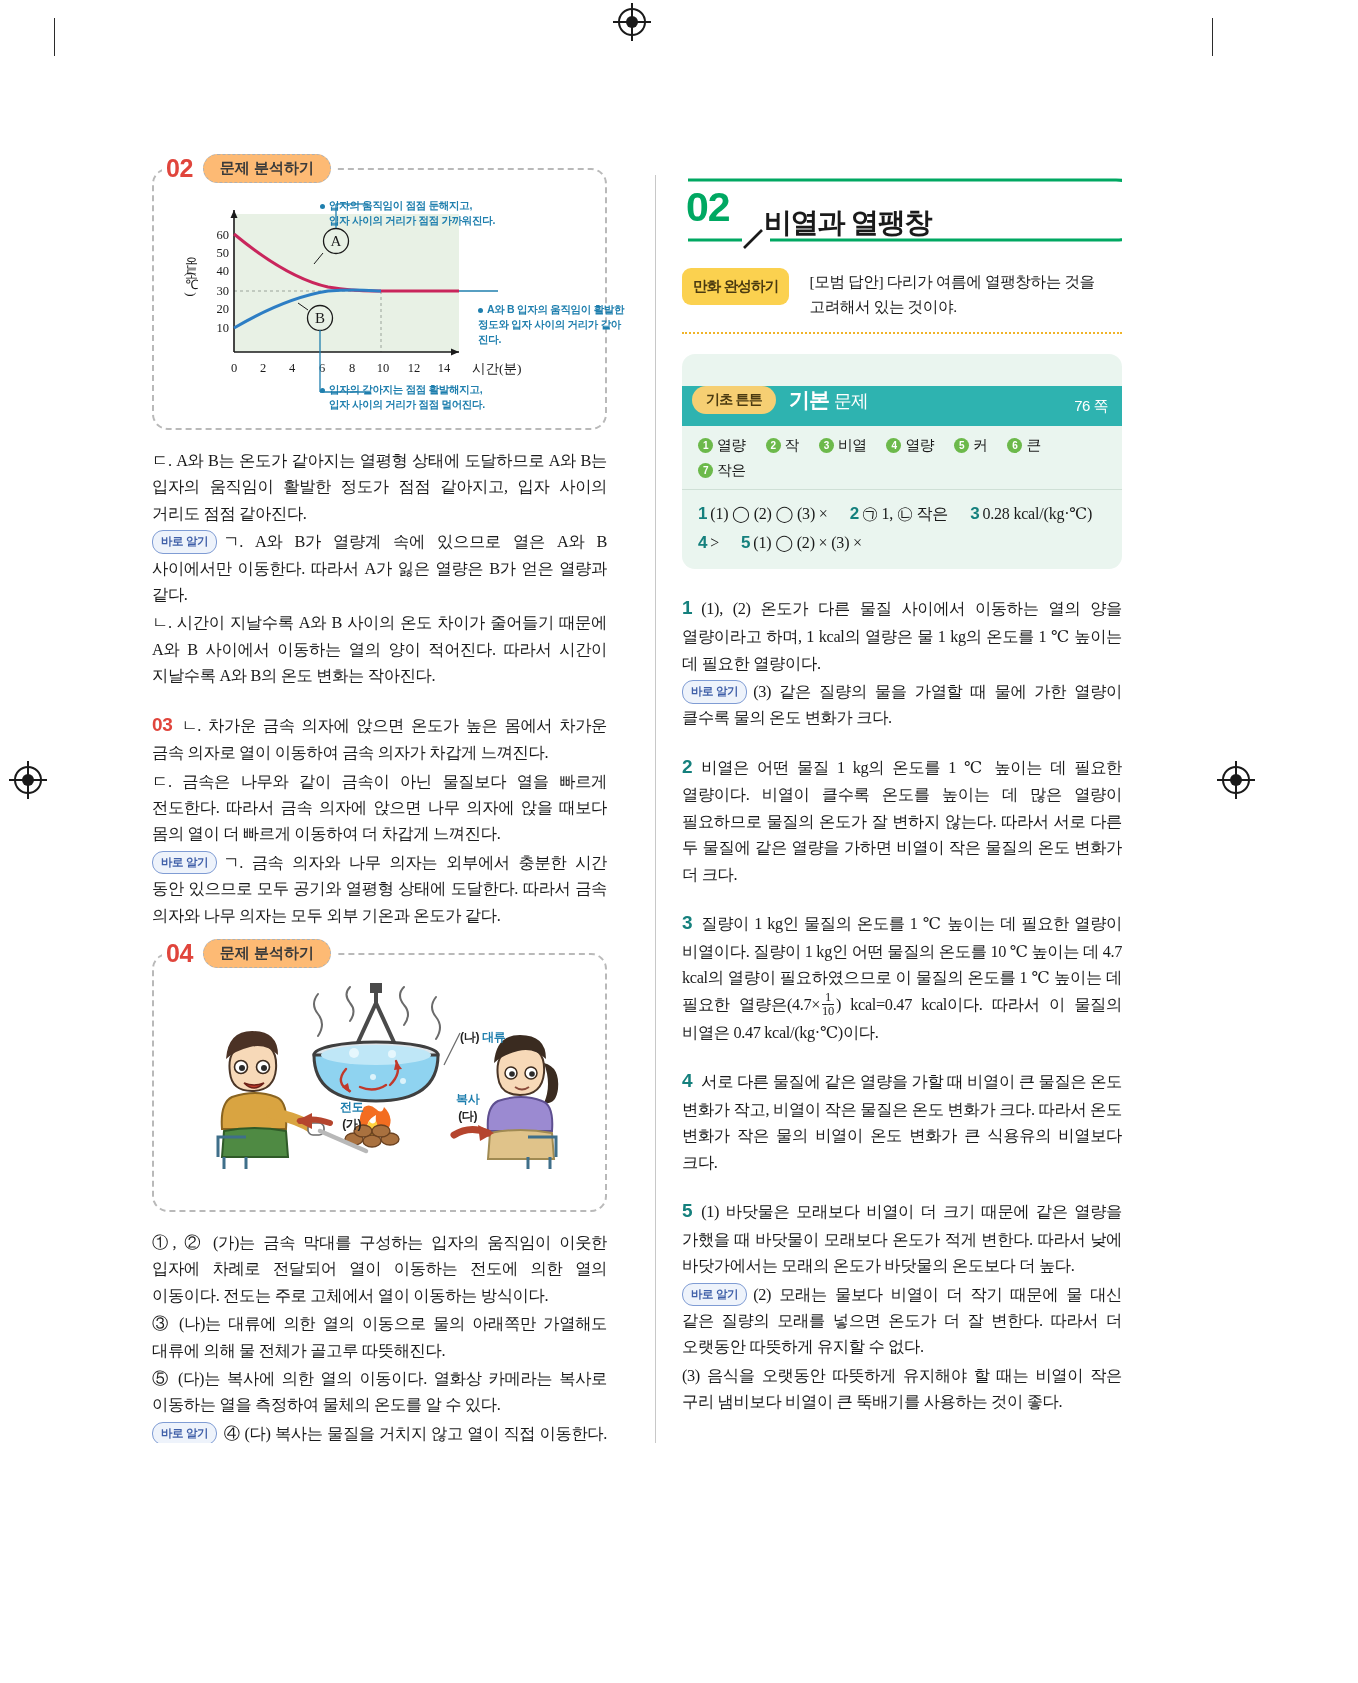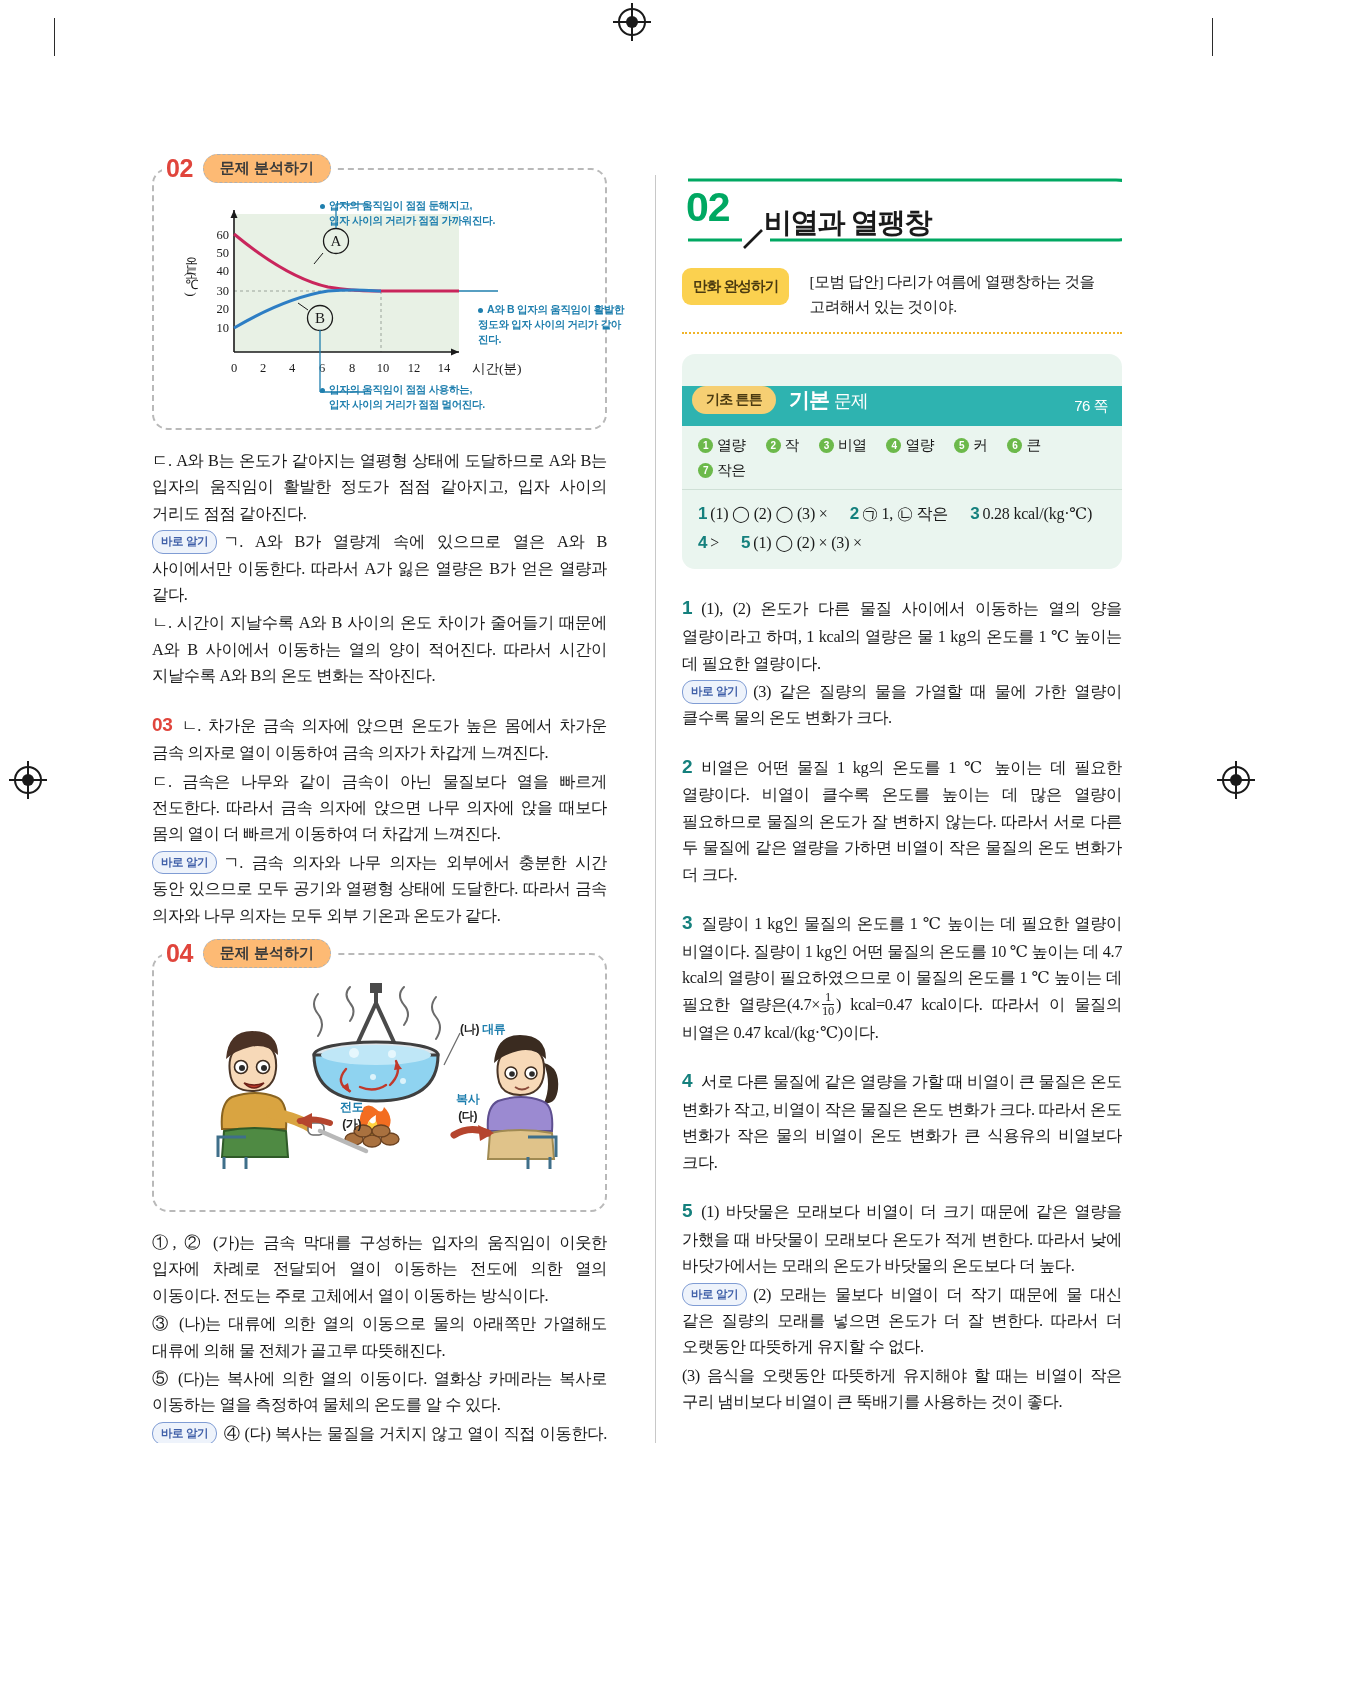--- a/index.html
+++ b/index.html
@@ -465,21 +465,21 @@
           <line x1="291" y1="95" x2="330" y2="95" stroke="#1f7fae" stroke-width="1.3"></line>
           <line x1="152" y1="134" x2="152" y2="196" stroke="#1f7fae" stroke-width="1.3"></line>
           <line x1="152" y1="196" x2="196" y2="196" stroke="#1f7fae" stroke-width="1.3"></line>
         </svg>
 
         <div class="axis-label-y">온도(℃)</div>
 
         <div class="callout cal-top"><span class="bullet"></span><span style="white-space:pre-line; display:inline-block; vertical-align:top;">입자의 움직임이 점점 둔해지고,
 입자 사이의 거리가 점점 가까워진다.</span></div>
         <div class="callout cal-right"><span class="bullet"></span><span style="display:inline; ">A와 B 입자의 움직임이 활발한 정도와 입자 사이의 거리가 같아진다.</span></div>
-        <div class="callout cal-bot"><span class="bullet"></span><span style="white-space:pre-line; display:inline-block; vertical-align:top;">입자의 움직임이 점점 사용하는,
+        <div class="callout cal-bot"><span class="bullet"></span><span style="white-space:pre-line; display:inline-block; vertical-align:top;">입자의 같아지는 점점 활발해지고,
 입자 사이의 거리가 점점 멀어진다.</span></div>
       </div>
     </div>
 
     <p class="body">ㄷ. A와 B는 온도가 같아지는 열평형 상태에 도달하므로 A와 B는 입자의 움직임이 활발한 정도가 점점 같아지고, 입자 사이의 거리도 점점 같아진다.</p>
     <p class="body"><span class="baro">바로 알기</span><span>ㄱ. A와 B가 열량계 속에 있으므로 열은 A와 B 사이에서만 이동한다. 따라서 A가 잃은 열량은 B가 얻은 열량과 같다.</span></p>
     <p class="body">ㄴ. 시간이 지날수록 A와 B 사이의 온도 차이가 줄어들기 때문에 A와 B 사이에서 이동하는 열의 양이 적어진다. 따라서 시간이 지날수록 A와 B의 온도 변화는 작아진다.</p>
 
     <p class="body gap"><span class="num-red">03</span><span>ㄴ. 차가운 금속 의자에 앉으면 온도가 높은 몸에서 차가운 금속 의자로 열이 이동하여 금속 의자가 차갑게 느껴진다.</span></p>
     <p class="body">ㄷ. 금속은 나무와 같이 금속이 아닌 물질보다 열을 빠르게 전도한다. 따라서 금속 의자에 앉으면 나무 의자에 앉을 때보다 몸의 열이 더 빠르게 이동하여 더 차갑게 느껴진다.</p>
@@ -569,21 +569,21 @@
           </g>
 
           <path d="M286,154 q16,-10 34,-2" stroke="#b5452e" stroke-width="7" fill="none" stroke-linecap="round"></path>
           <polygon points="326,152 310,144 312,160" fill="#b5452e"></polygon>
           <path d="M162,142 q-16,-6 -30,-2" stroke="#b5452e" stroke-width="6" fill="none" stroke-linecap="round"></path>
           <polygon points="128,140 144,132 144,148" fill="#b5452e"></polygon>
 
           <line x1="276" y1="84" x2="292" y2="52" stroke="#6b6b6b" stroke-width="1.3"></line>
         </svg>
 
-        <div class="callout" style="left:292px; top:40px; color:#1f7fae; font-size:12px;"><span style="color:#222;">(나)</span> 대류</div>
+        <div class="callout" style="left:292px; top:48px; color:#1f7fae; font-size:12px;"><span style="color:#222;">(나)</span> 대류</div>
         <div class="callout" style="left:172px; top:118px; font-size:12px; color:#1f7fae; text-align:center; white-space:pre-line;">전도
 <span style="color:#222;">(가)</span></div>
         <div class="callout" style="left:288px; top:110px; font-size:12px; color:#1f7fae; text-align:center; white-space:pre-line;">복사
 <span style="color:#222;">(다)</span></div>
       </div>
     </div>
 
     <p class="body">①, ② (가)는 금속 막대를 구성하는 입자의 움직임이 이웃한 입자에 차례로 전달되어 열이 이동하는 전도에 의한 열의 이동이다. 전도는 주로 고체에서 열이 이동하는 방식이다.</p>
     <p class="body">③ (나)는 대류에 의한 열의 이동으로 물의 아래쪽만 가열해도 대류에 의해 물 전체가 골고루 따뜻해진다.</p>
     <p class="body">⑤ (다)는 복사에 의한 열의 이동이다. 열화상 카메라는 복사로 이동하는 열을 측정하여 물체의 온도를 알 수 있다.</p>

